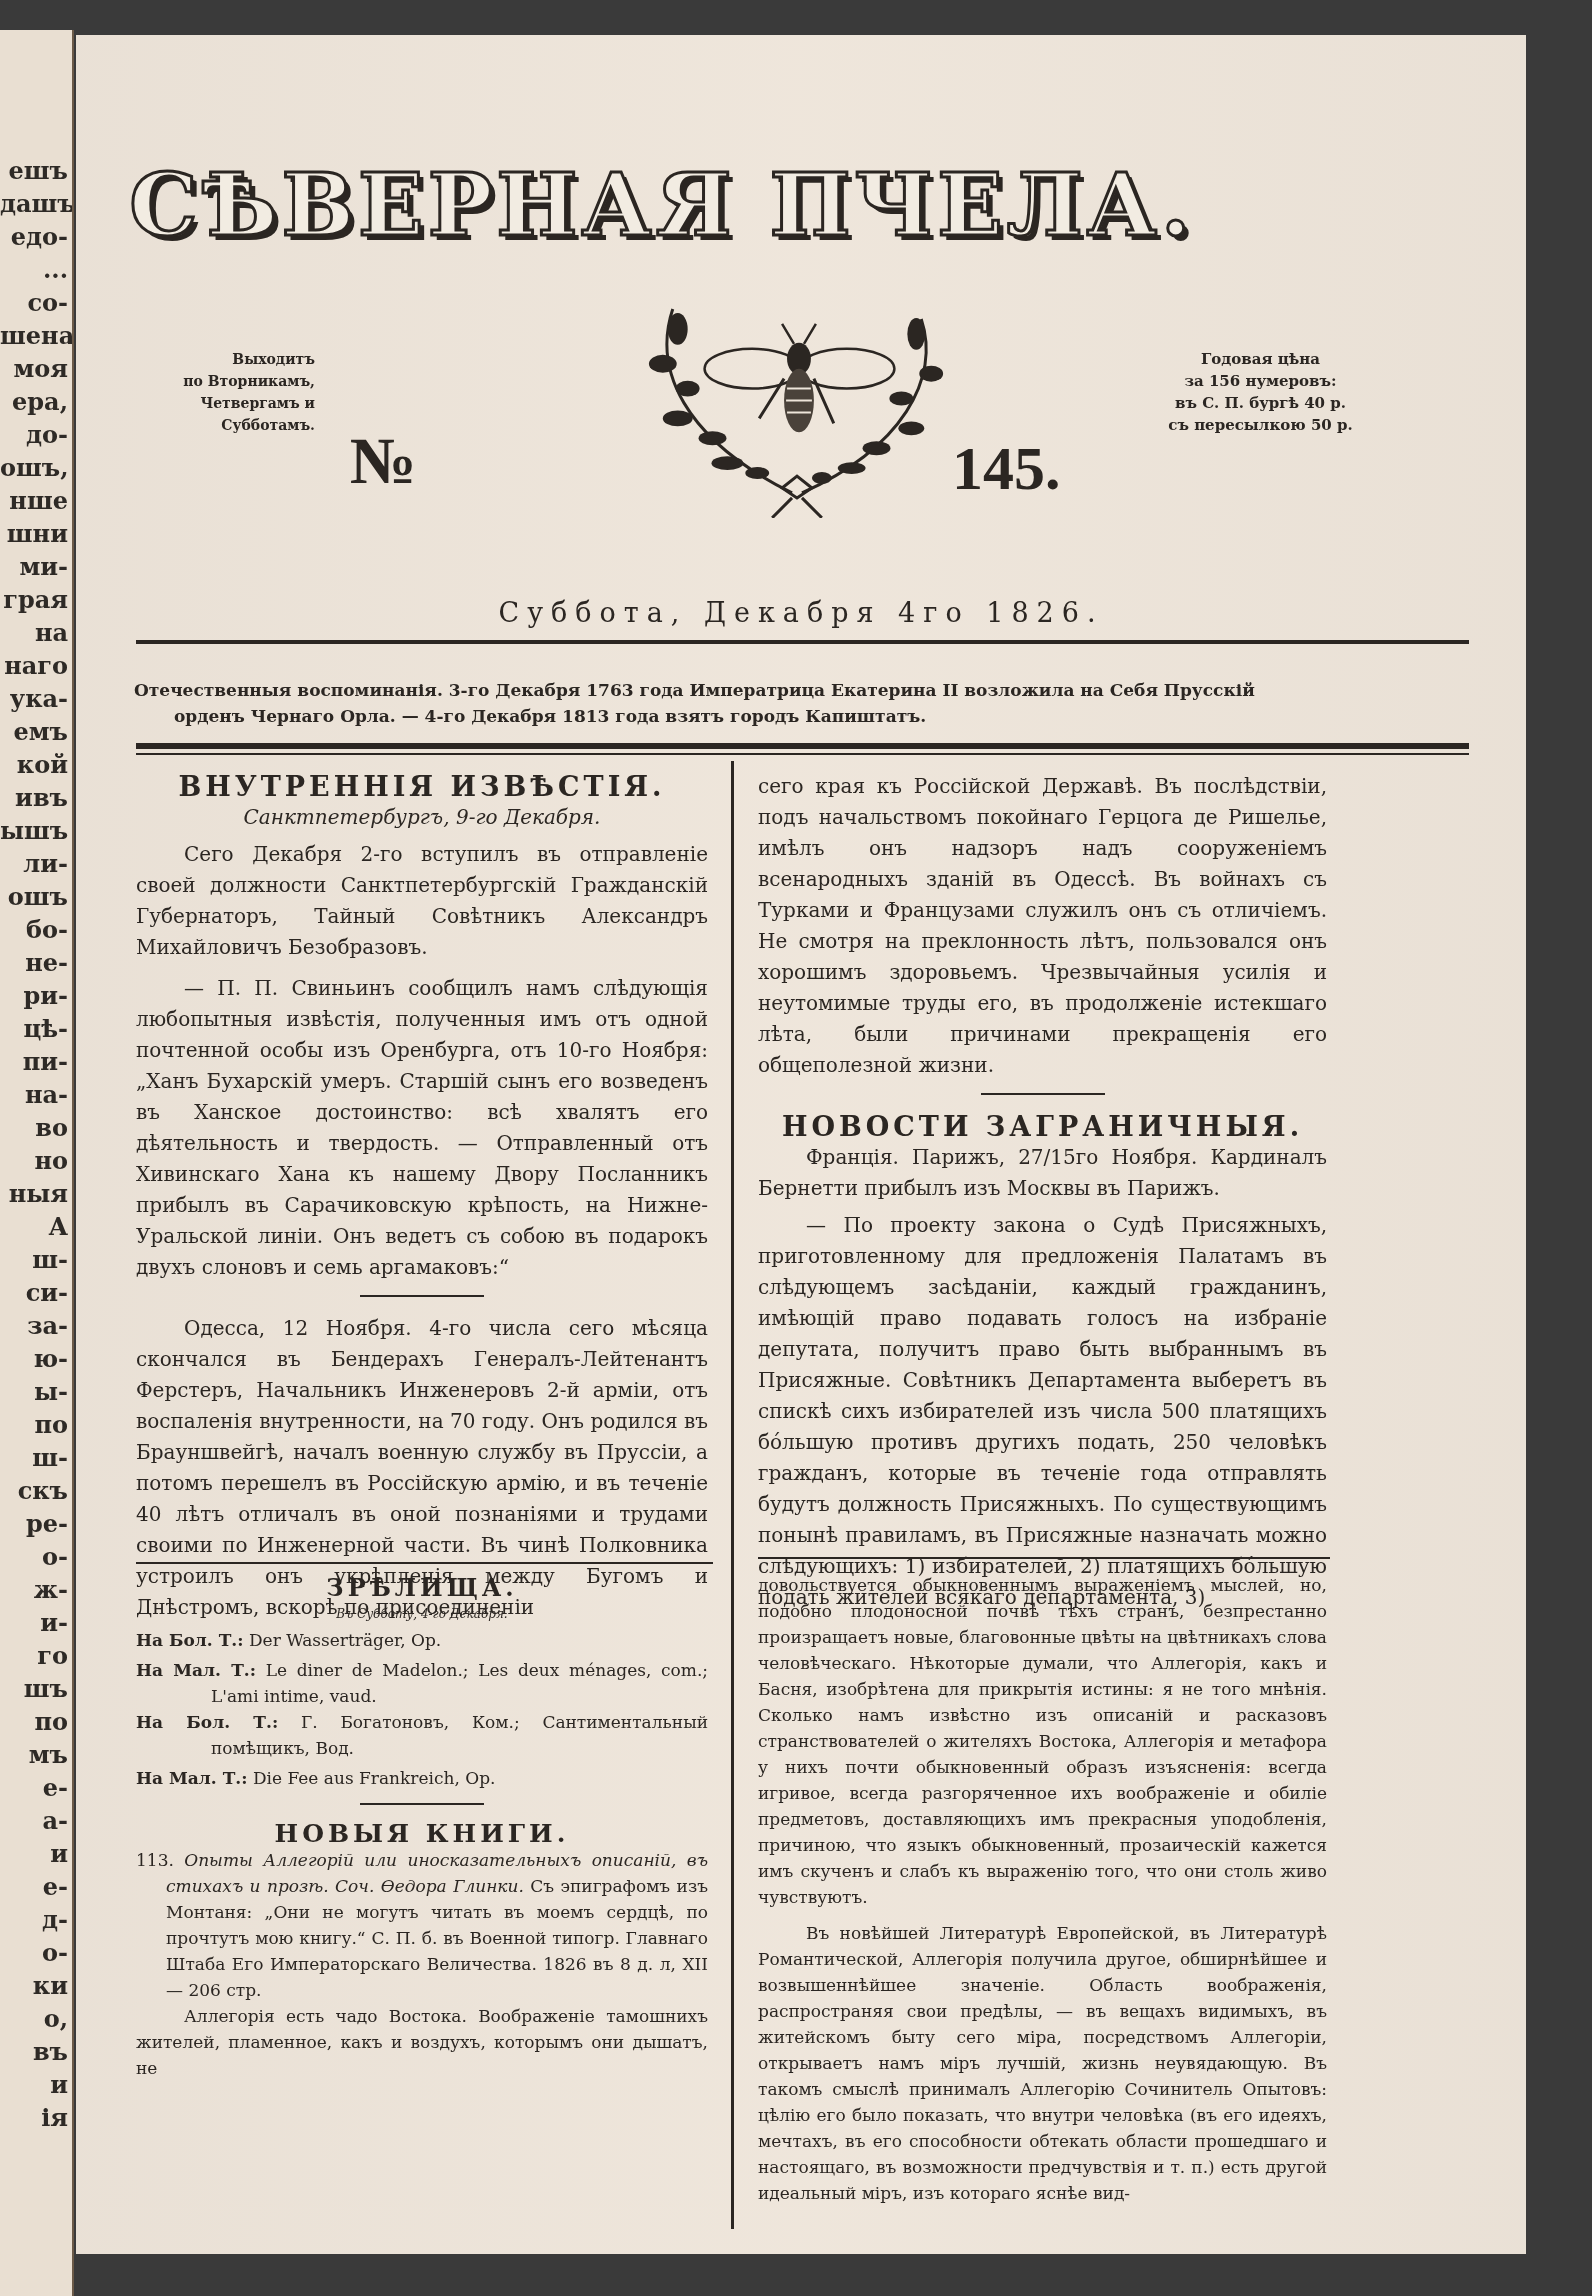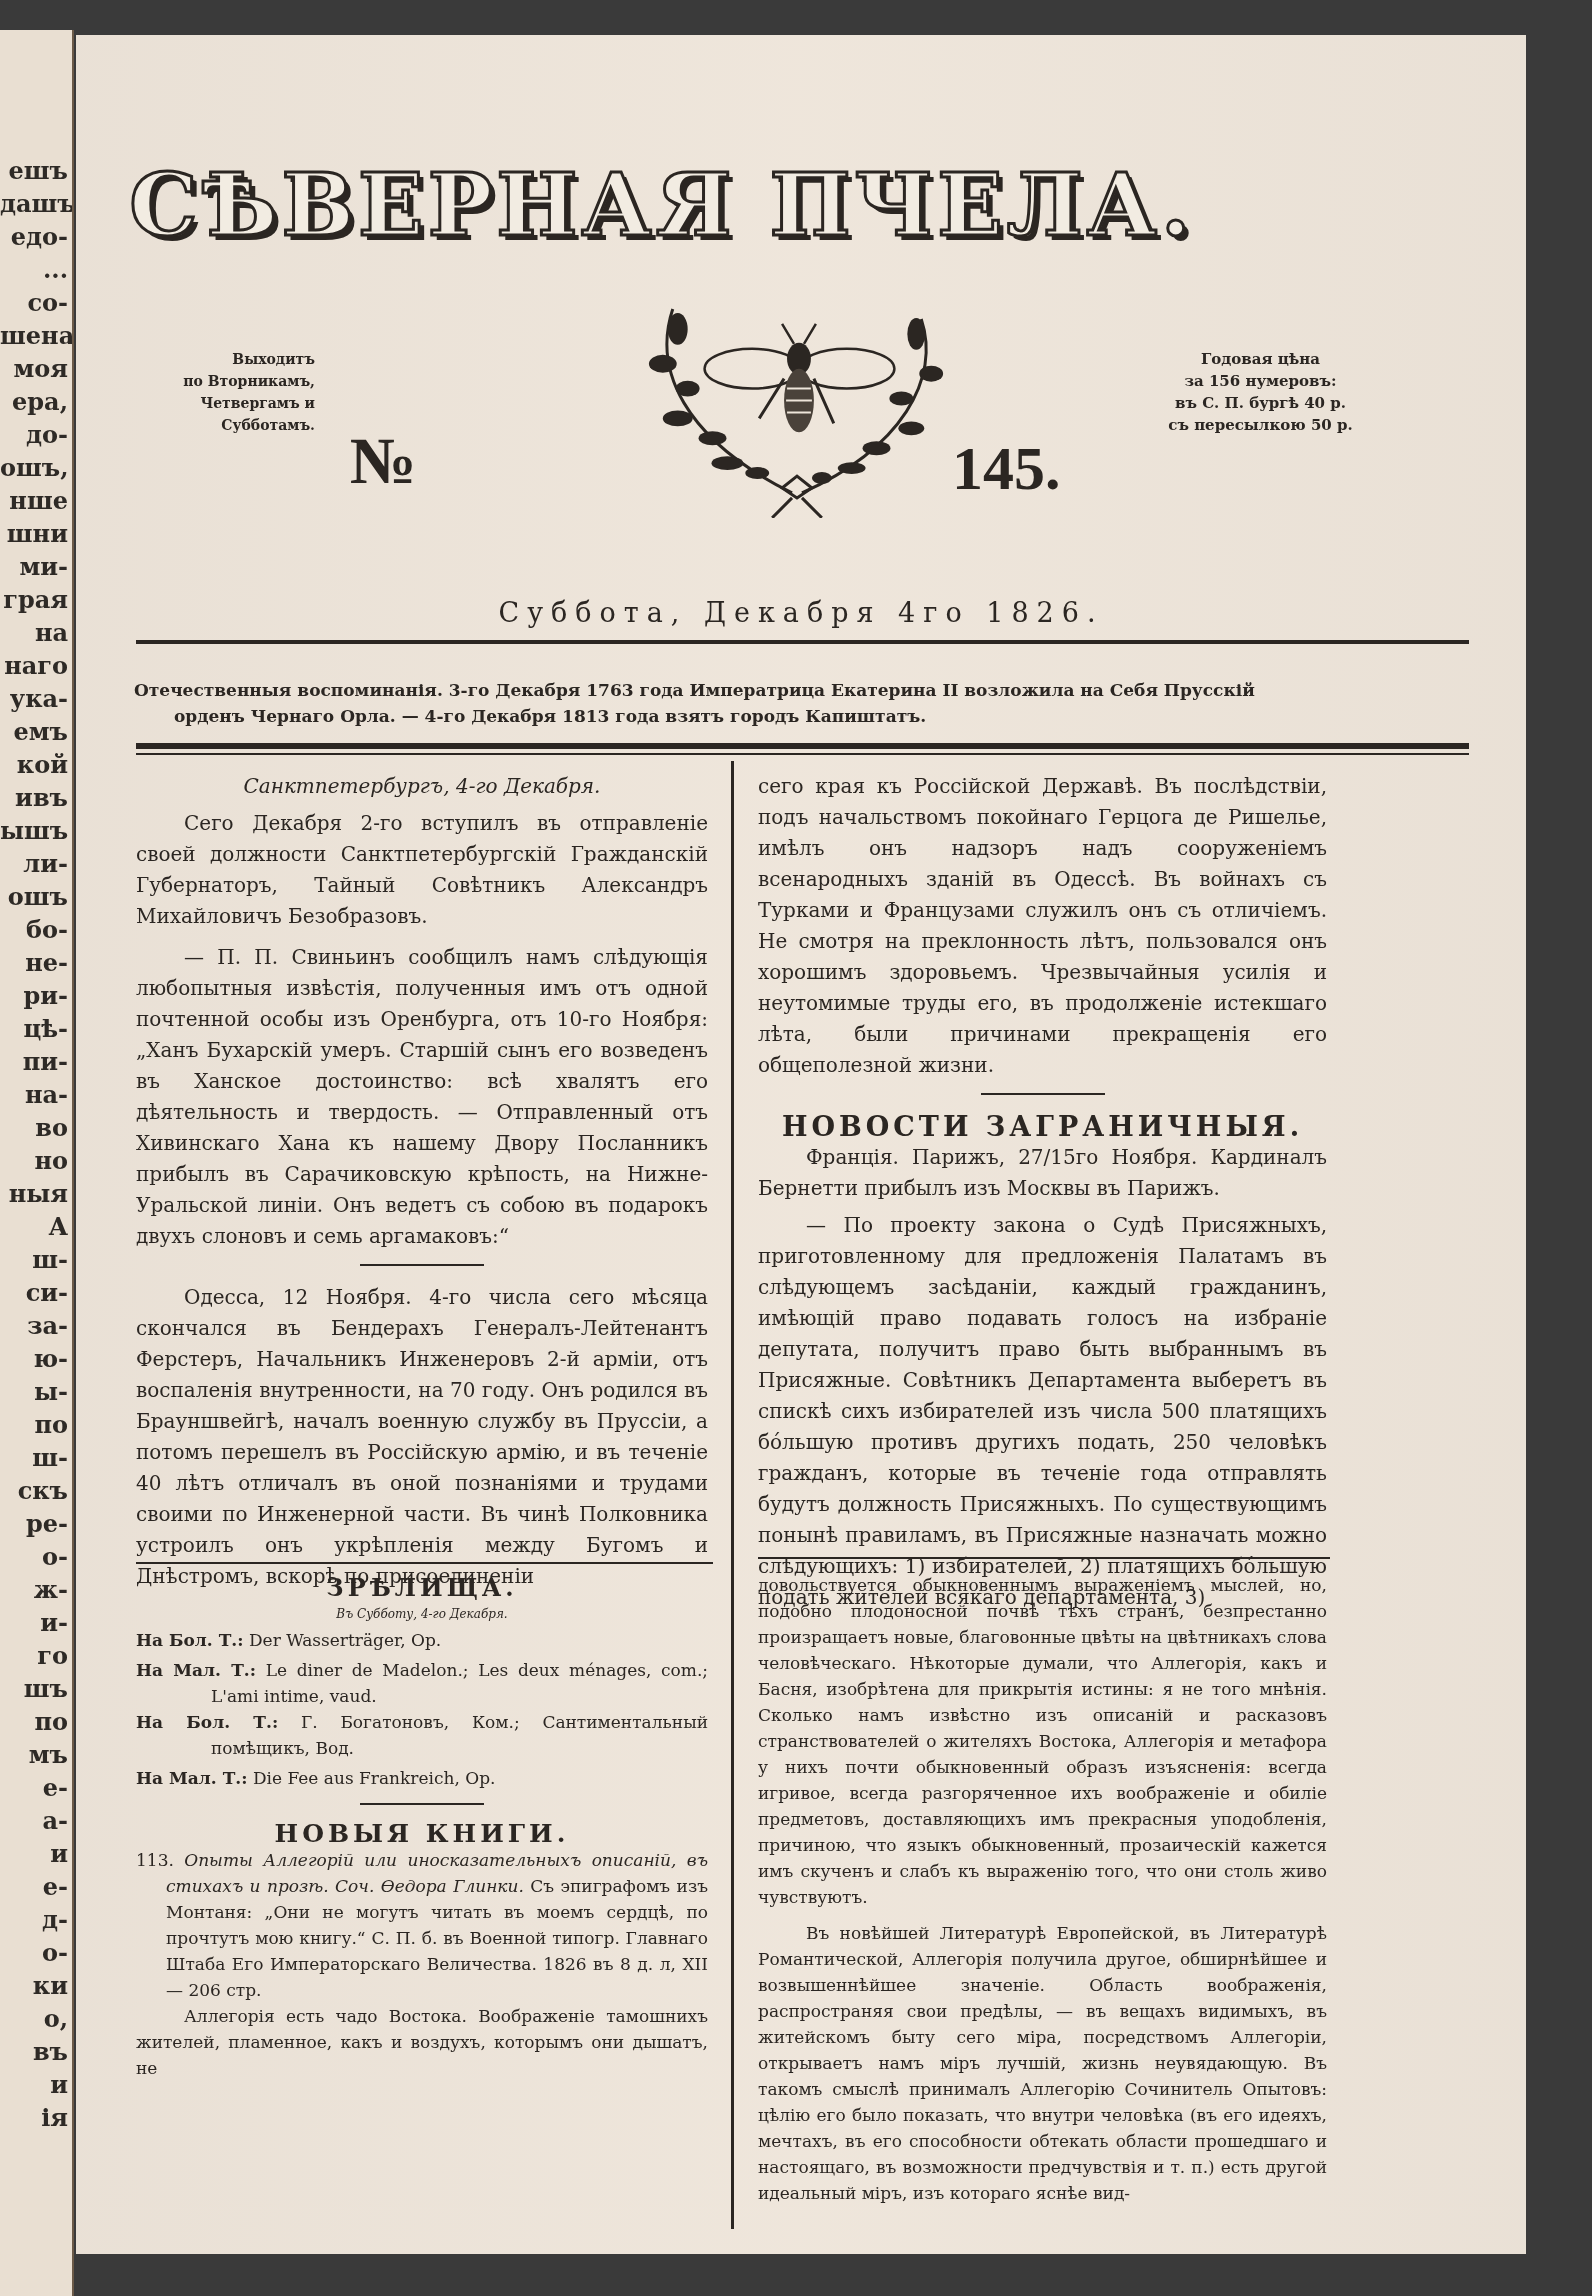--- a/index.html
+++ b/index.html
@@ -166,21 +166,22 @@
     <div><span>Отечественныя воспоминанія.</span> <span>3-го Декабря 1763 года Императрица Екатерина II возложила на Себя Прусскій</span></div>
     <div class="cont">орденъ Чернаго Орла. — 4-го Декабря 1813 года взятъ городъ Капиштатъ.</div>
   </div>
 
   <div class="rule" style="top:708px;height:6px;"></div>
   <div class="rule" style="top:718px;height:2px;"></div>
 
   <div class="divider-v" style="top:726px;height:1468px;"></div>
 
   <div class="col col-left" style="top:736px;">
-    <div class="place">Санктпетербургъ, 4-го Декабря.</div>
+    <h2 class="section-title">ВНУТРЕННІЯ ИЗВѢСТІЯ.</h2>
+    <div class="place">Санктпетербургъ, 9-го Декабря.</div>
     <p class="indent" style="margin-top:6px;">Сего Декабря 2-го вступилъ въ отправленіе своей должности Санктпетербургскій Гражданскій Губернаторъ, Тайный Совѣтникъ Александръ Михайловичъ Безобразовъ.</p>
     <p class="indent" style="margin-top:10px;">— П. П. Свиньинъ сообщилъ намъ слѣдующія любопытныя извѣстія, полученныя имъ отъ одной почтенной особы изъ Оренбурга, отъ 10-го Ноября: „Ханъ Бухарскій умеръ. Старшій сынъ его возведенъ въ Ханское достоинство: всѣ хвалятъ его дѣятельность и твердость. — Отправленный отъ Хивинскаго Хана къ нашему Двору Посланникъ прибылъ въ Сарачиковскую крѣпость, на Нижне-Уральской линіи. Онъ ведетъ съ собою въ подарокъ двухъ слоновъ и семь аргамаковъ:“</p>
     <div class="shortrule"></div>
     <p class="indent">Одесса, 12 Ноября. 4-го числа сего мѣсяца скончался въ Бендерахъ Генералъ-Лейтенантъ Ферстеръ, Начальникъ Инженеровъ 2-й арміи, отъ воспаленія внутренности, на 70 году. Онъ родился въ Брауншвейгѣ, началъ военную службу въ Пруссіи, а потомъ перешелъ въ Россійскую армію, и въ теченіе 40 лѣтъ отличалъ въ оной познаніями и трудами своими по Инженерной части. Въ чинѣ Полковника устроилъ онъ укрѣпленія между Бугомъ и Днѣстромъ, вскорѣ по присоединеніи</p>
   </div>
 
   <div class="col col-right" style="top:736px;">
     <p>сего края къ Россійской Державѣ. Въ послѣдствіи, подъ начальствомъ покойнаго Герцога де Ришелье, имѣлъ онъ надзоръ надъ сооруженіемъ всенародныхъ зданій въ Одессѣ. Въ войнахъ съ Турками и Французами служилъ онъ съ отличіемъ. Не смотря на преклонность лѣтъ, пользовался онъ хорошимъ здоровьемъ. Чрезвычайныя усилія и неутомимые труды его, въ продолженіе истекшаго лѣта, были причинами прекращенія его общеполезной жизни.</p>
     <div class="shortrule"></div>
     <h2 class="section-title">НОВОСТИ ЗАГРАНИЧНЫЯ.</h2>

